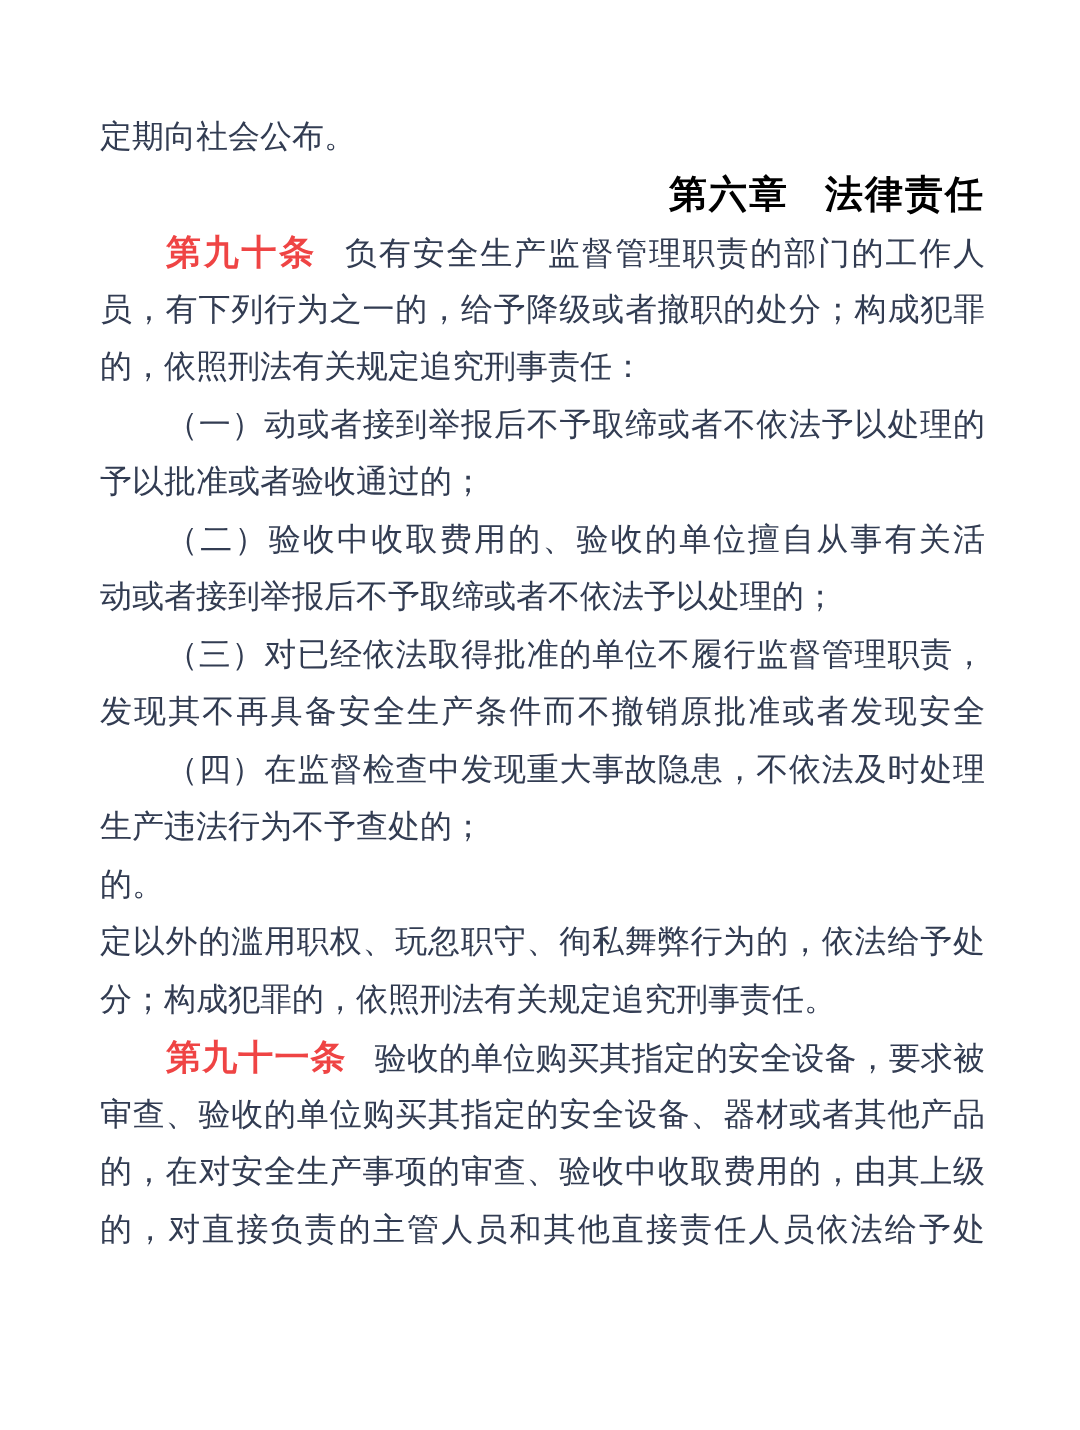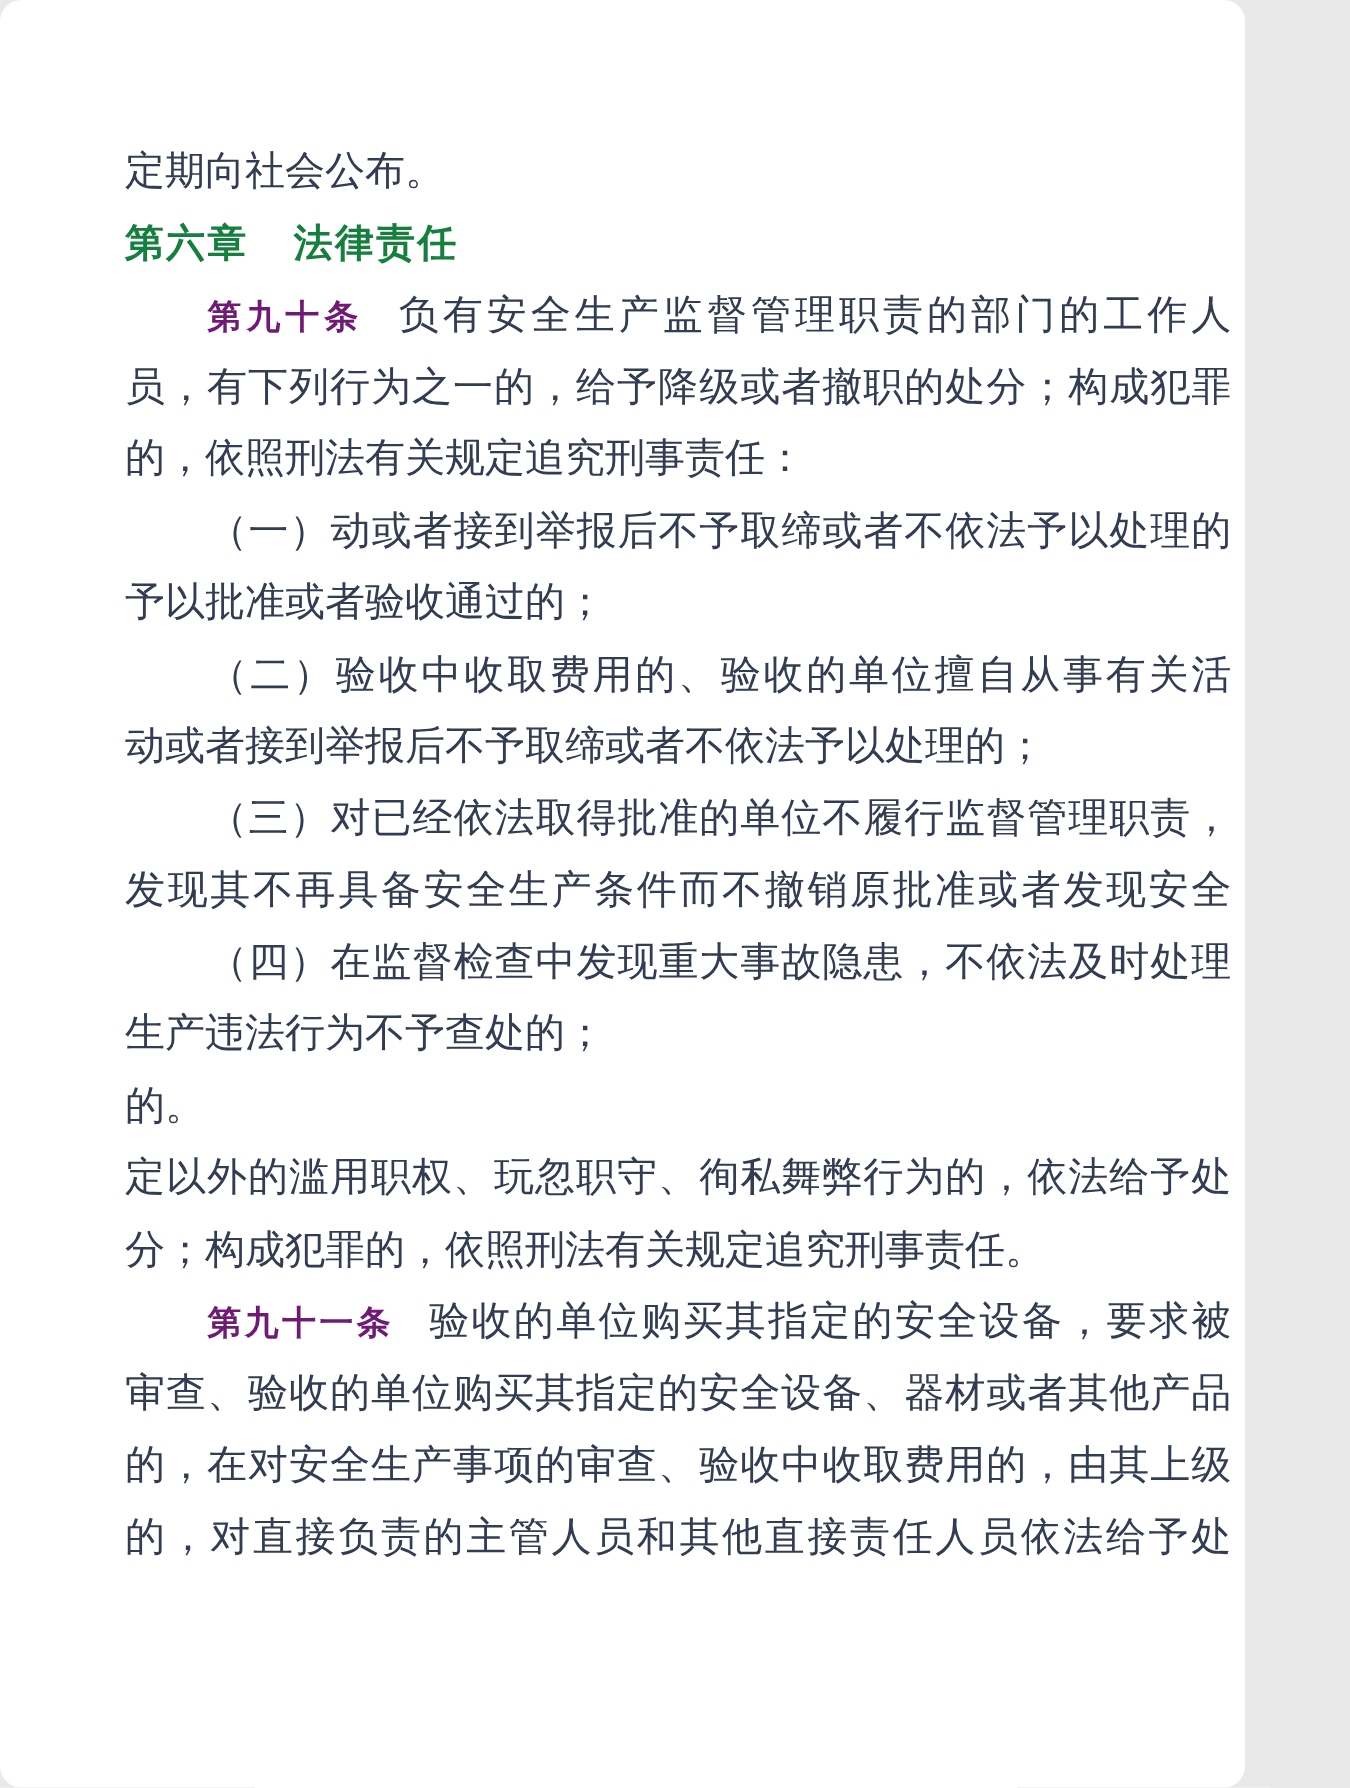--- a/index.html
+++ b/index.html
@@ -2,26 +2,25 @@
 <html><head>
 <meta charset="utf-8">
 <style>
   html, body {
     margin: 0;
     padding: 0;
     background: #e9e9e9;
   }
   .page {
     position: relative;
-    width: 996px;
+    width: 1080px;
     height: 1430px;
     background: #ffffff;
     overflow: hidden;
     font-family: "Liberation Serif", "DejaVu Serif", serif;
-    border-radius: 17px;
   }
   .text-block {
     position: absolute;
     left: 100px;
     top: 108px;
     width: 885px;
   }
   .line {
     height: 57.5px;
     line-height: 57.5px;
@@ -37,35 +36,35 @@
   }
   .line.indent {
     padding-left: 66px;
   }
   .line.full.indent {
     width: 819px; 
   }
   .heading-line {
     height: 57.5px;
     line-height: 57.5px;
-    text-align: left;
+    text-align: right;
     font-family: "Liberation Sans", "DejaVu Sans", sans-serif;
     font-weight: 700;
-    font-size: 31px;
-    color: #15803d;
+    font-size: 38px;
+    color: #000000;
     letter-spacing: 2px;
   }
   .heading-line .chapter-no {
     margin-right: 36px;
   }
   .term {
     font-family: "Liberation Sans", "DejaVu Sans", sans-serif;
     font-weight: 700;
-    font-size: 27px;
-    color: #701a75;
+    font-size: 35px;
+    color: #ef4444;
     margin-right: 28px;
     letter-spacing: 1px;
   }
 </style>
 </head>
 <body>
 
 <div class="page">
   <div class="text-block">
 

